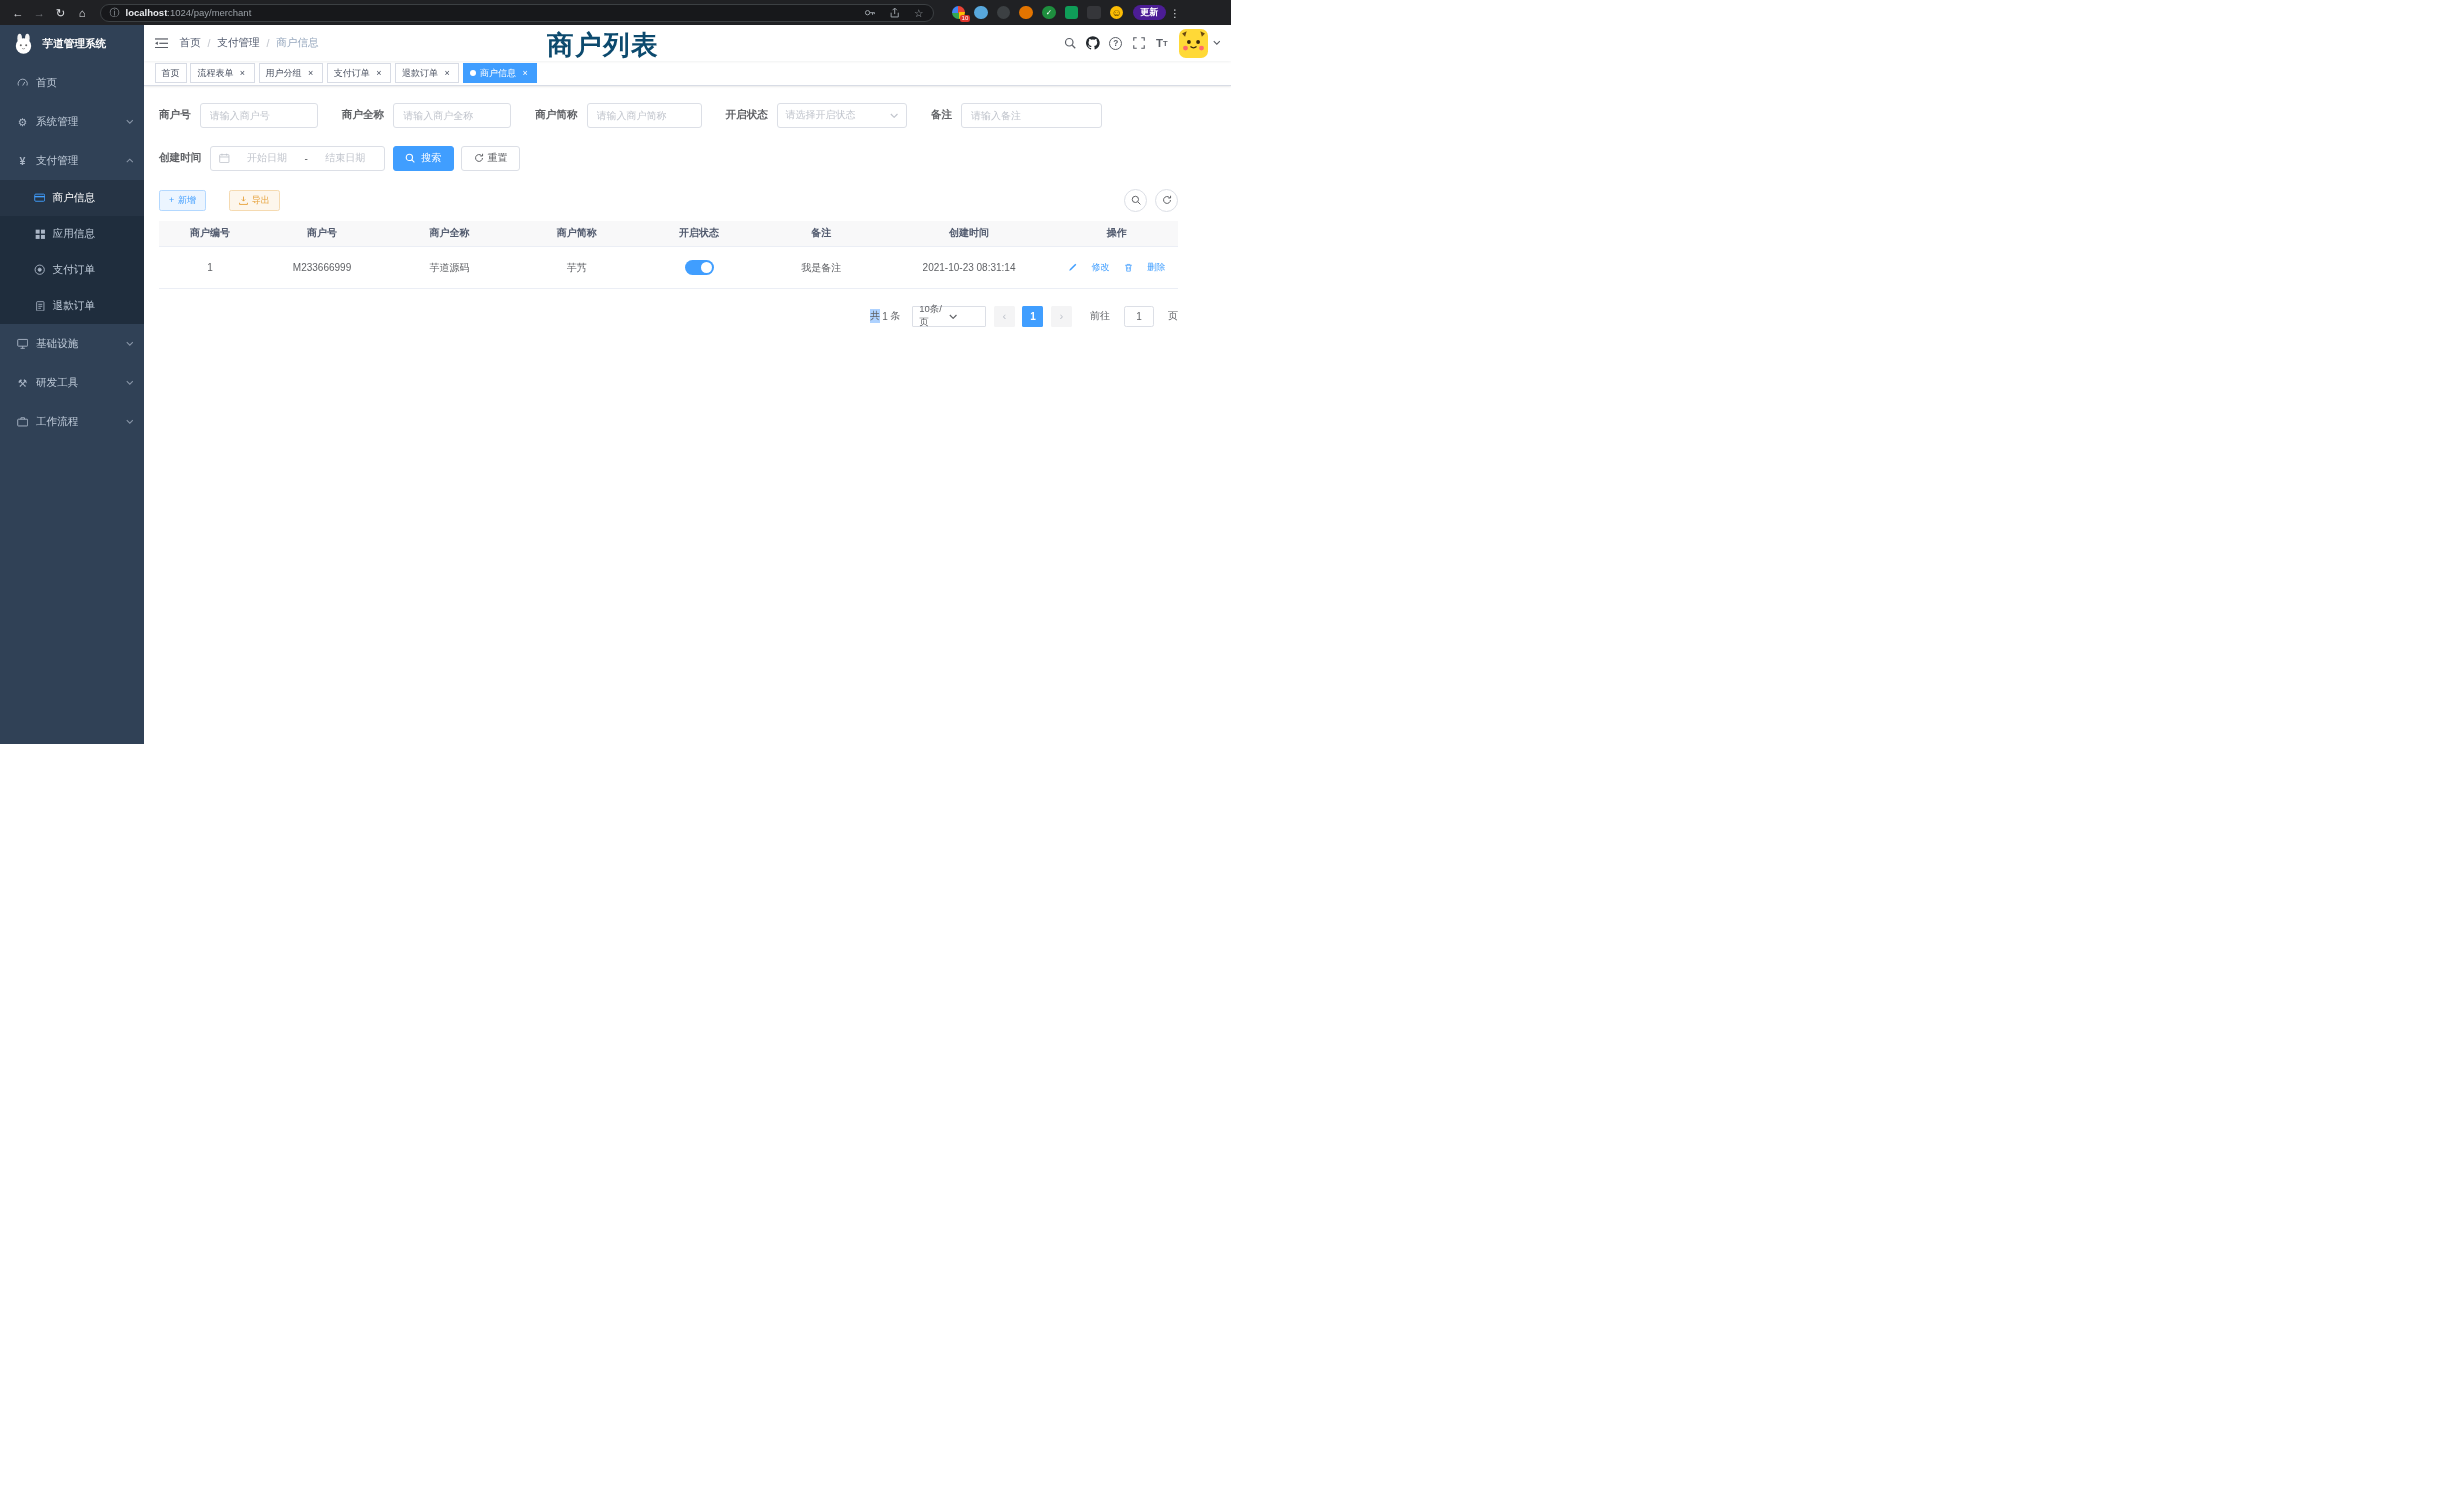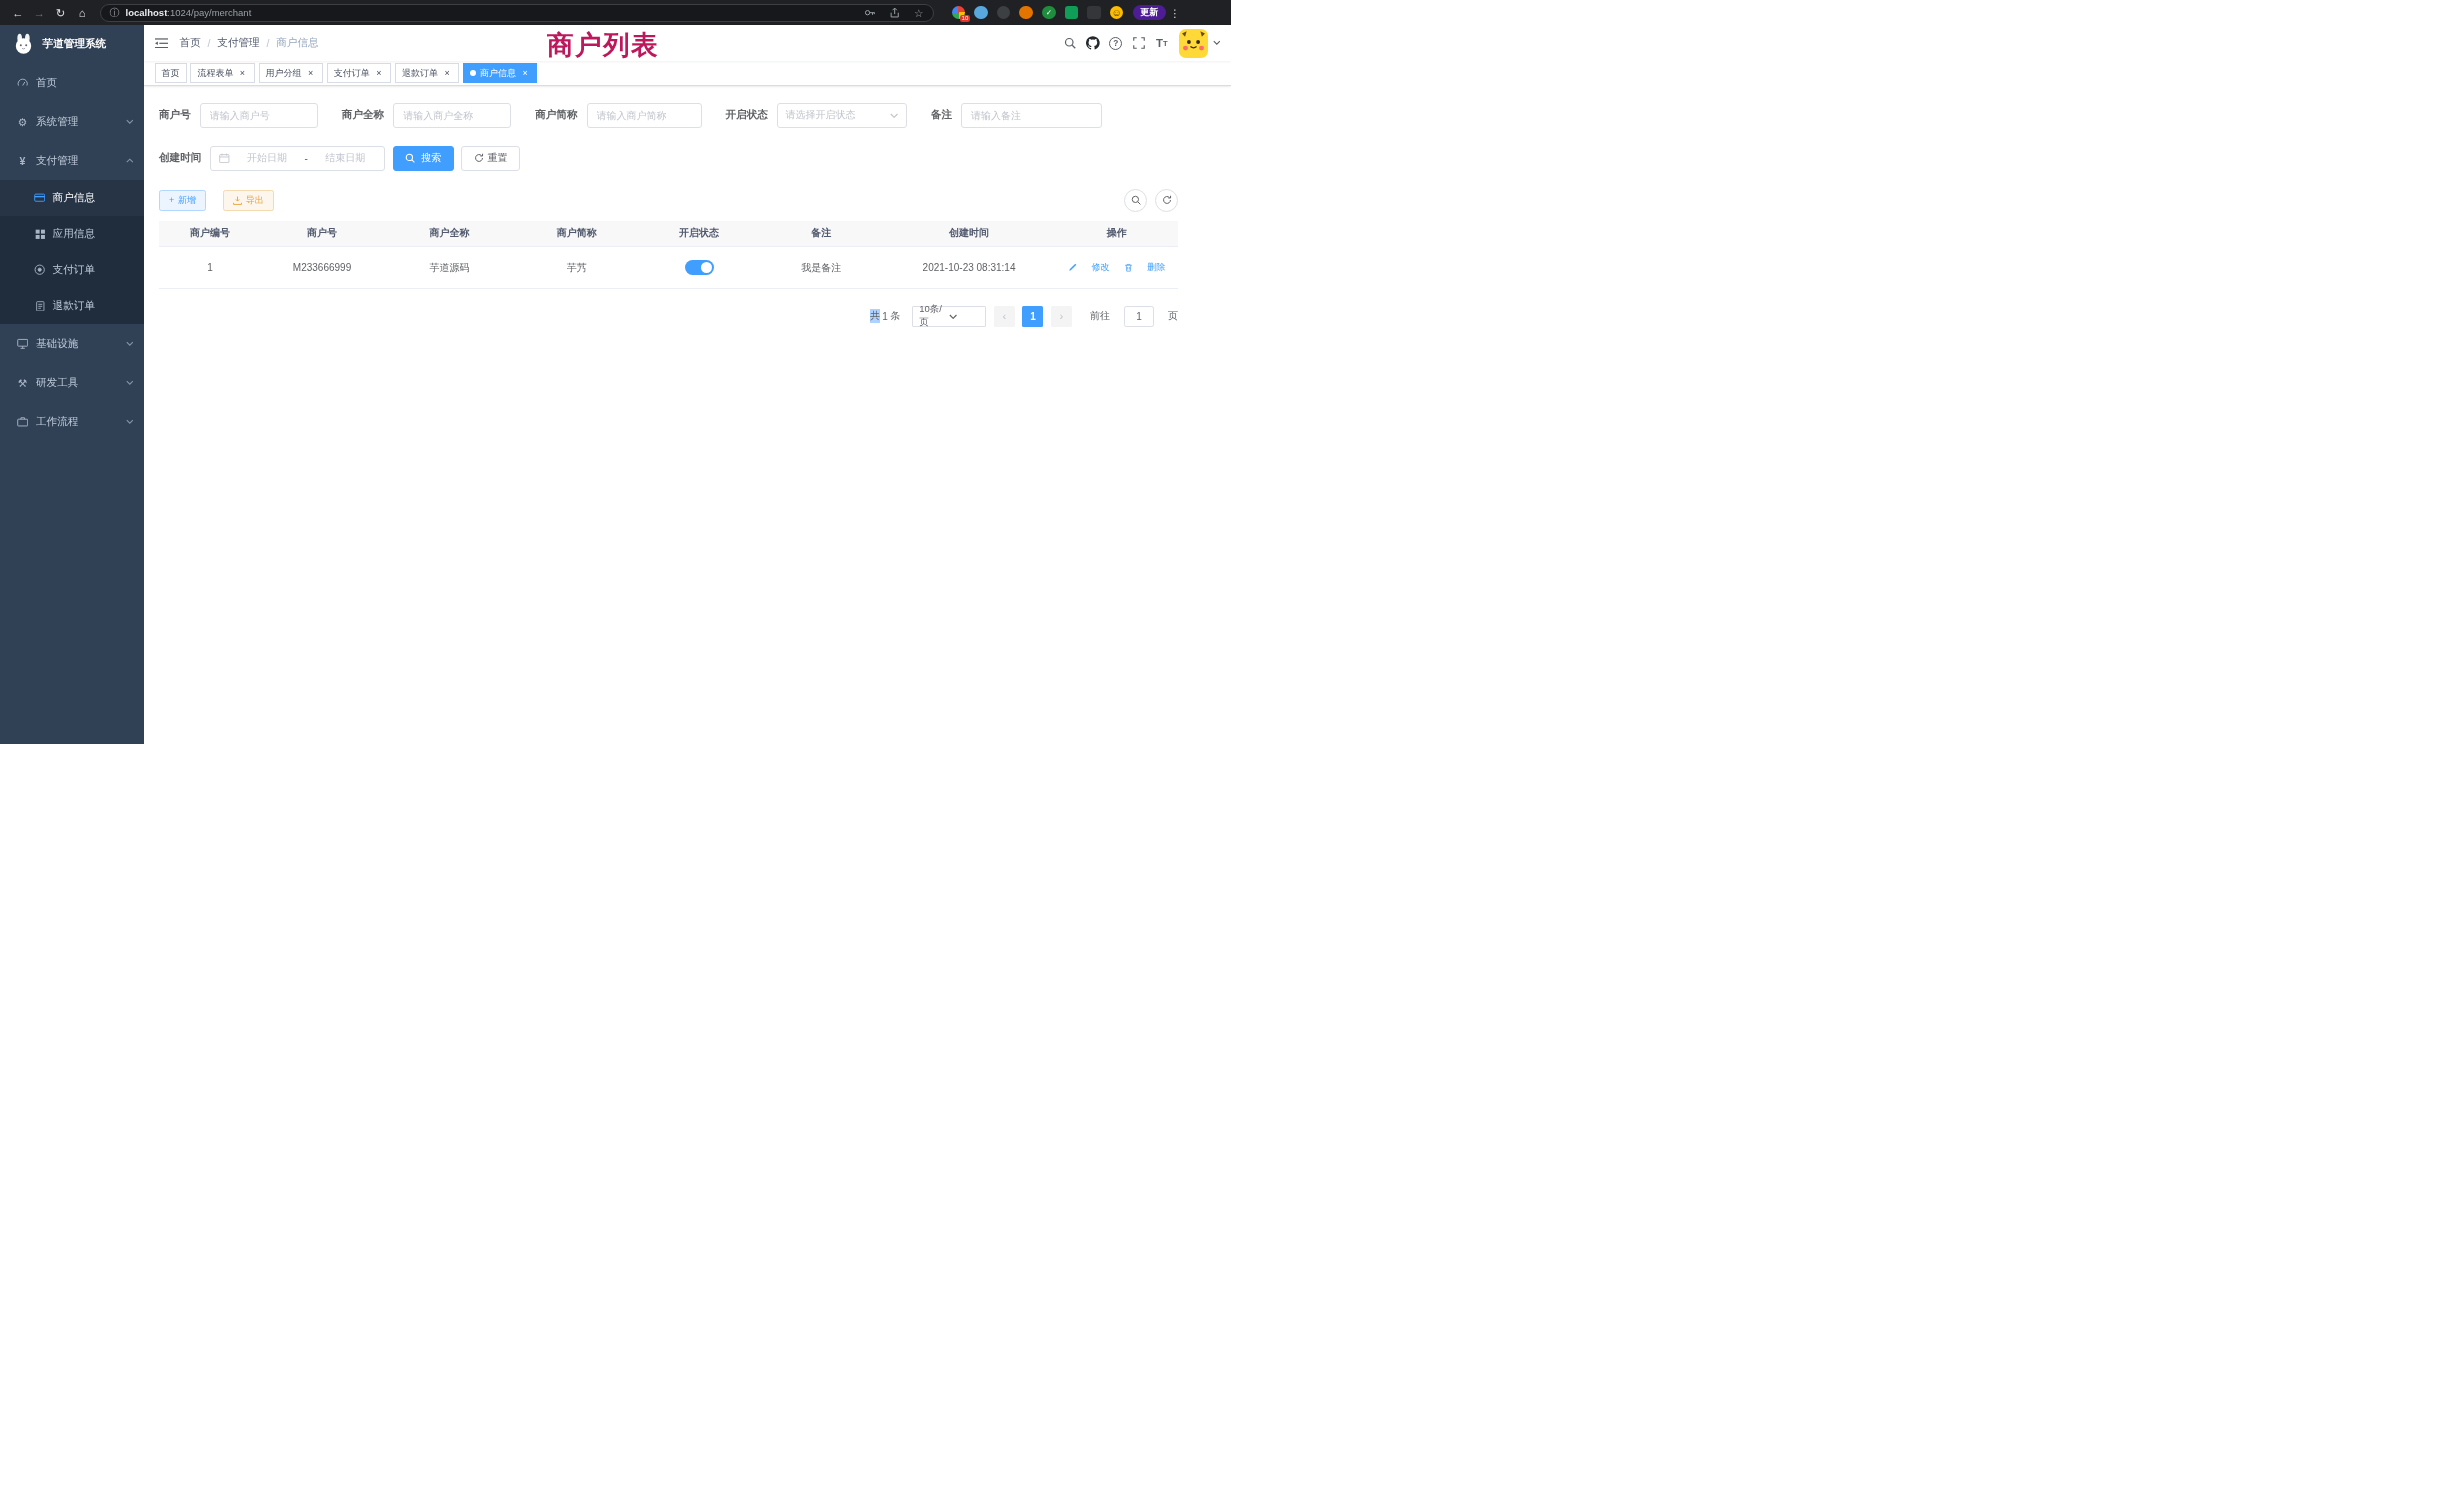--- a/index.html
+++ b/index.html
@@ -65,21 +65,21 @@
   .crumb .c-cur { color:#97a8be; }
   .nav-spacer { flex:1; }
   .nb-ic { width:23px; height:23px; display:flex; align-items:center; justify-content:center; color:#5a5e66; cursor:pointer; }
   .q-circle { width:13px; height:13px; border:1.1px solid #5a5e66; border-radius:50%; font-size:8.3px; font-weight:bold;
               display:flex; align-items:center; justify-content:center; }
   .font-ic { font-weight:bold; font-size:11.4px; }
   .font-ic small { font-size:7.6px; }
   .avatar-wrap { display:flex; align-items:center; gap:4.5px; margin-left:6px; cursor:pointer; }
   .user-caret { color:#5a5e66; display:flex; }
 
-  .annotation { position:absolute; left:403px; top:2.3px; z-index:9; font-size:26.5px; color:#be185d; letter-spacing:1.5px; font-weight:bold; }
+  .annotation { position:absolute; left:403px; top:2.3px; z-index:9; font-size:26.5px; color:#0c4a6e; letter-spacing:1.5px; font-weight:bold; }
 
   
   .tagsbar { height:25px; flex:0 0 25px; background:#fff; border-bottom:0.8px solid #d8dce5;
              box-shadow:0 0.8px 2.3px 0 rgba(0,0,0,.12); display:flex; align-items:center; padding:0 10.6px; gap:3.8px; position:relative; z-index:2; }
   .tag { height:20px; display:inline-flex; align-items:center; gap:3.8px; padding:0 6px; border:0.8px solid #d8dce5;
          background:#fff; color:#495060; font-size:9px; cursor:pointer; white-space:nowrap; }
   .tag .tag-close { font-size:9px; color:#495060; width:10.6px; text-align:center; border-radius:50%; }
   .tag.active { background:#409eff; border-color:#409eff; color:#fff; }
   .tag.active .tag-close { color:#fff; }
   .tag-dot { width:6px; height:6px; border-radius:50%; background:#fff; }
@@ -102,21 +102,21 @@
   .el-date .d-ph { font-size:10px; color:#c0c4cc; flex:1; text-align:center; }
   .el-date .d-sep { font-size:10px; color:#606266; }
   .el-date .cal-ic { color:#c0c4cc; display:flex; }
   .btn { display:inline-flex; align-items:center; justify-content:center; gap:3.8px; height:25px; padding:0 11.4px;
          border-radius:3px; font-size:10px; cursor:pointer; border:0.8px solid transparent; white-space:nowrap; }
   .btn-primary { background:#409eff; border-color:#409eff; color:#fff; margin-left:7.6px;gap:6px; }
   .btn-default { background:#fff; border-color:#dcdfe6; color:#606266; margin-left:7.6px; }
   .toolbar-row { display:flex; align-items:center; margin:15px 0 9px; }
   .btn-mini { height:21px; padding:0 9px; font-size:9px; border-radius:2.3px; }
   .btn-add { background:#ecf5ff; border-color:#b3d8ff; color:#409eff; }
-  .btn-export { background:#fdf6ec; border-color:#f5dab1; color:#e6a23c; margin-left:17px; }
+  .btn-export { background:#fdf6ec; border-color:#f5dab1; color:#e6a23c; margin-left:23px; }
   .tb-spacer { flex:1; }
   .circle-btn { width:23px; height:23px; border-radius:50%; border:0.8px solid #dcdfe6; background:#fff; color:#606266;
                 display:flex; align-items:center; justify-content:center; margin-left:7.6px; cursor:pointer; }
 
   
   table { width:100%; border-collapse:collapse; table-layout:fixed; }
   th { background:#f8f8f9; color:#515a6e; font-size:10px; font-weight:bold; height:26px; text-align:center; }
   td { height:42px; text-align:center; font-size:10px; color:#606266; border-bottom:0.8px solid #ebeef5; }
   tr.data-row { border-top:0.8px solid #ebeef5; }
   .switch { width:29px; height:14.4px; border-radius:7.6px; background:#409eff; display:inline-block; position:relative; cursor:pointer; vertical-align:middle; }

